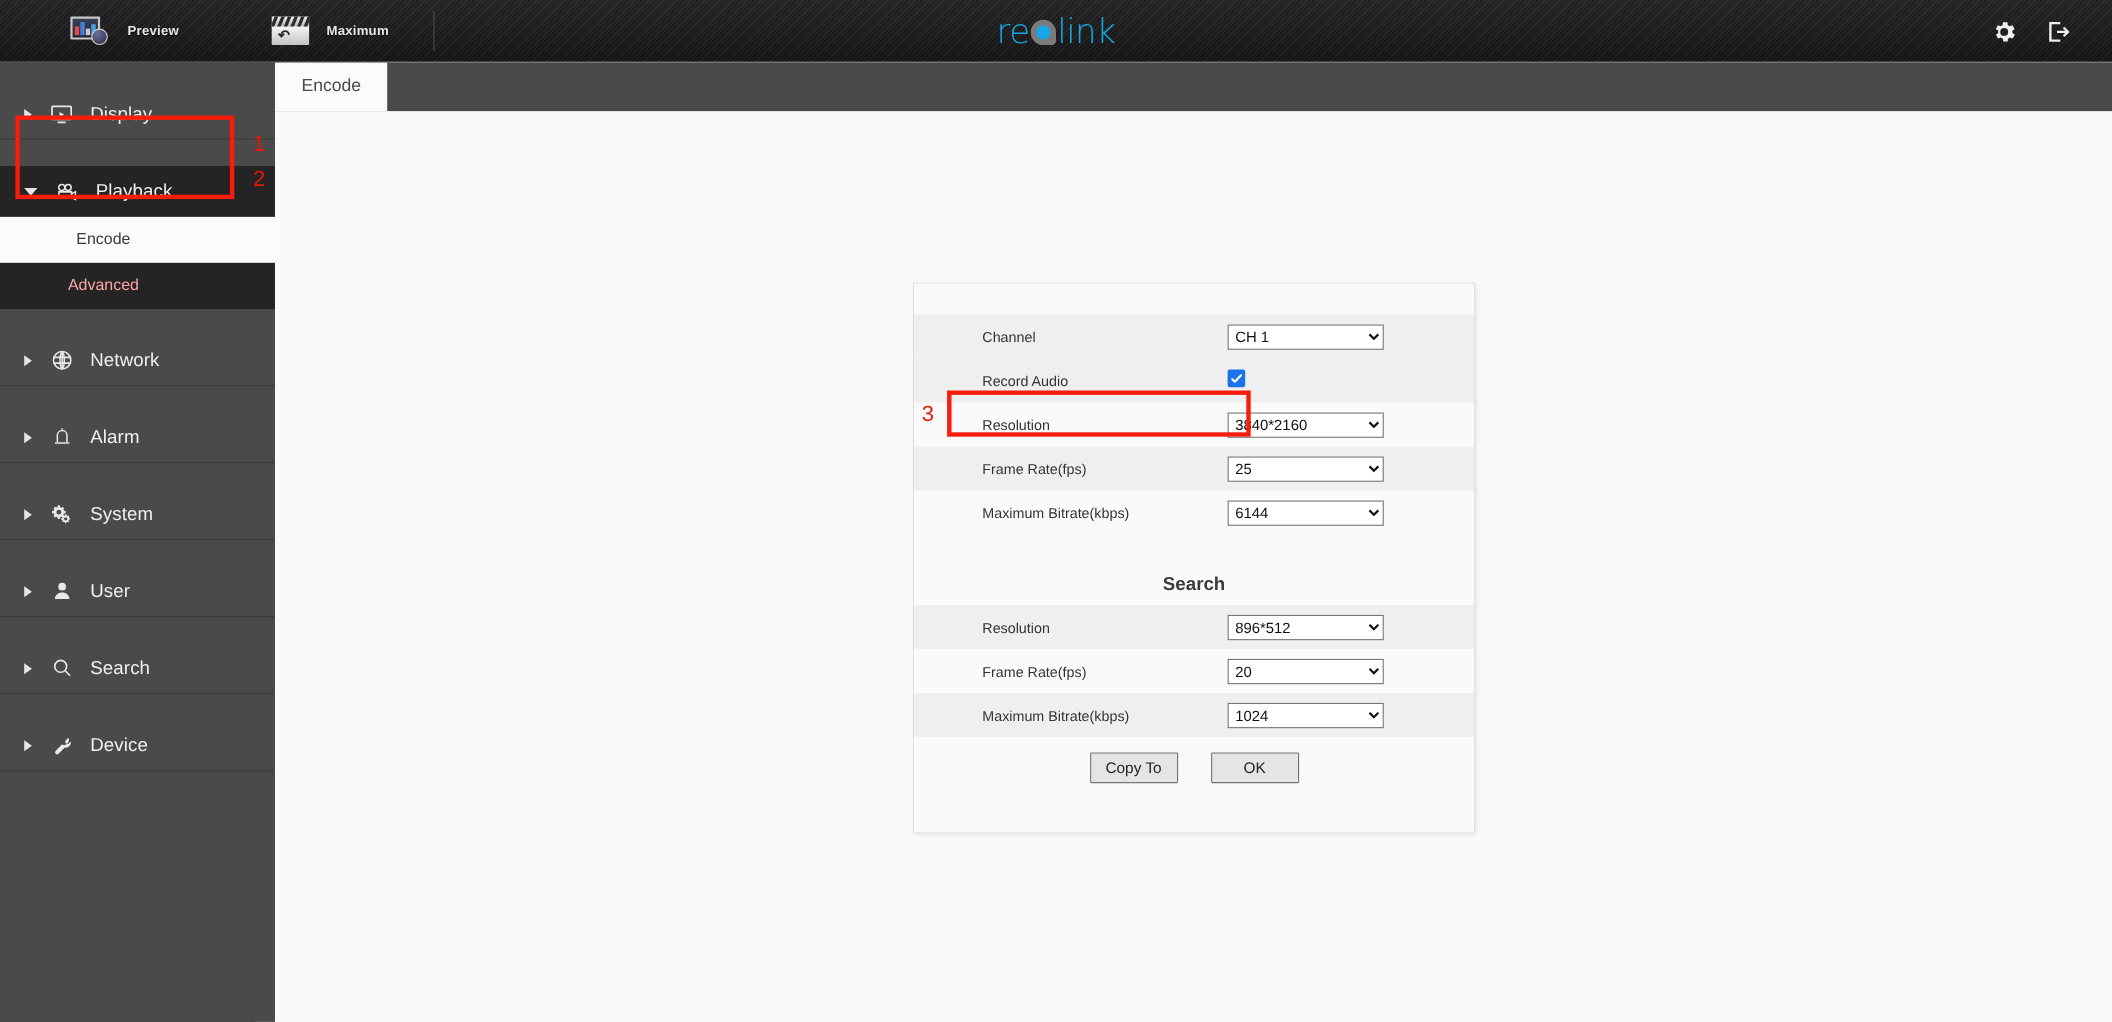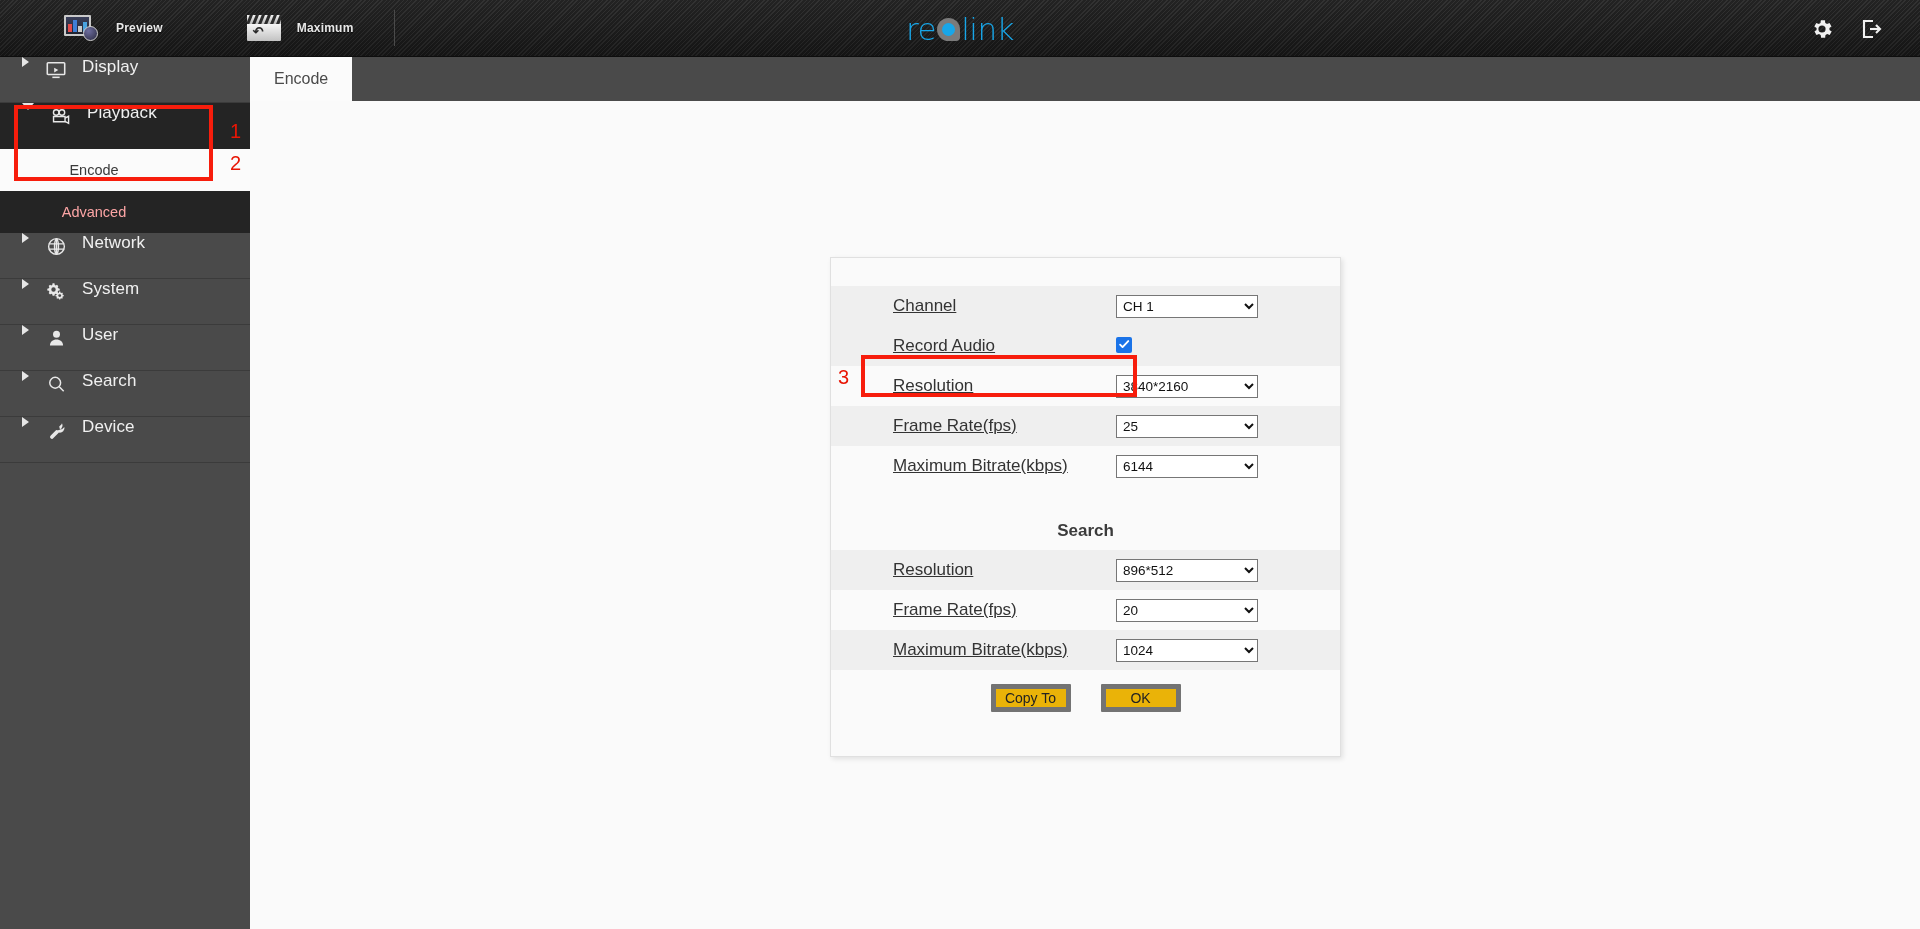--- a/index.html
+++ b/index.html
@@ -76,22 +76,22 @@
   }
   .hdr-right { position:absolute; right: 0; top:0; height:57px; display:flex; align-items:center; gap: 26px; padding-right: 36px; }
   .hdr-ico { width: 24px; height: 24px; cursor: pointer; }
 
   
   .sidebar {
     position: absolute; left: 0; top: 57px; width: 250px; height: 872px;
     background: #4a4a4a;
   }
   .side-item {
-    position: relative; height: 46px; display: flex; 
-    border-bottom: 1px solid #3b3b3b; cursor: pointer;
+    position: relative; height: 46px; display: flex; align-items: center;
+    border-bottom: 1px solid #3b3b3b; cursor: pointer; margin-top: 24px;
   }
   .side-item.expanded { background: #242424; border-bottom: none; }
   .caret {
     width: 0; height: 0; margin-left: 22px; margin-right: 14px;
     border-left: 7px solid #e6e6e6; border-top: 5px solid transparent; border-bottom: 5px solid transparent;
   }
   .caret.down {
     border-left: 6px solid transparent; border-right: 6px solid transparent;
     border-top: 7px solid #e6e6e6; border-bottom: none;
   }
@@ -117,41 +117,41 @@
   
   .panel {
     position:absolute; left: 580px; top: 200px; width: 511px;
     background:#fafafa; border:1px solid #e0e0e0;
     box-shadow: 2px 2px 5px rgba(0,0,0,0.10);
   }
   .panel-top { height: 28px; background:#fafafa; }
   .row { height: 40px; display:flex; align-items:center; }
   .row.odd { background:#efefef; }
   .row.even { background:#fafafa; }
-  .row .lbl { width: 285px; padding-left: 62px; color:#333; font-size:17px;text-decoration:underline; }
+  .row .lbl { width: 285px; padding-left: 62px; color:#333; font-size:13px; }
   .row .fld { flex: 1; }
   .section-title {
     height: 38px; display:flex; align-items:center; justify-content:center;
     font-size: 17px; font-weight: bold; color:#3b3b3b; background:#fafafa;
   }
   .spacer { background:#fafafa; }
   select.sel {
     width: 142px; height: 23px; font-size: 13.5px; font-family:"Liberation Sans", sans-serif;
     border: 1px solid #767676; background:#fff; color:#111; padding: 0 2px;
     border-radius: 0; -webkit-appearance: menulist;
   }
   select.sel.wide { width: 142px; }
   .chk {
     width: 16px; height: 16px; background:#1a73e8; border-radius:2px;
     display:inline-flex; align-items:center; justify-content:center; cursor:pointer;
   }
   .chk svg { display:block; }
   .btnrow { height: 56px; display:flex; align-items:center; justify-content:center; gap: 30px; background:#fafafa; }
   .btn {
-    width: 80px; height: 28px; border:5px solid #737373; background:#eab308;
+    width: 80px; height: 28px; border:1px solid #737373; background:#e5e5e5;
     font-size: 14px; color:#222; font-family:"Liberation Sans", sans-serif; cursor:pointer;
     border-radius: 1px;
   }
   .panel-bottom { height: 30px; background:#fafafa; }
 
   
   .redbox { position:absolute; border: 4px solid #f71d0c; pointer-events:none; }
   .rednum { position:absolute; color:#e81605; font-size: 20px; font-family:"Liberation Sans", sans-serif; }
 </style>
 </head>
@@ -254,20 +254,31 @@
       <span class="side-ico">
         <svg viewBox="0 0 24 24" width="21" height="21" fill="none" stroke="#e8e8e8" stroke-width="1.6">
           <circle cx="12" cy="12" r="9"></circle>
           <path d="M12 3v18M3.2 9h17.6M3.2 15h17.6"></path>
           <path d="M12 3c-3 3-3 15 0 18M12 3c3 3 3 15 0 18"></path>
         </svg>
       </span>
       <span class="side-label">Network</span>
     </div>
 
+    <div class="side-item">
+      <span class="caret"></span>
+      <span class="side-ico">
+        <svg viewBox="0 0 24 24" width="21" height="21" fill="none" stroke="#e8e8e8" stroke-width="1.6">
+          <path d="M7 17V10a5 5 0 0 1 10 0v7"></path>
+          <path d="M4.5 18h15"></path>
+          <path d="M12 4.2V2.6"></path>
+        </svg>
+      </span>
+      <span class="side-label">Alarm</span>
+    </div>
 
     <div class="side-item">
       <span class="caret"></span>
       <span class="side-ico">
         <svg viewBox="0 0 24 24" width="22" height="22" fill="#e8e8e8">
           <path d="M10.4 5.2a4.2 4.2 0 0 0-.6-.9l.7-1.1-1.3-1.3-1.1.7c-.3-.2-.6-.4-1-.5L6.8.5H5L4.7 2c-.3.1-.7.3-1 .5l-1.1-.7L1.3 3.1 2 4.2c-.2.3-.4.6-.5 1L0 5.5v1.8l1.5.3c.1.4.3.7.5 1l-.7 1.1L2.6 11l1.1-.7c.3.2.7.4 1 .5l.3 1.5h1.8l.3-1.5c.4-.1.7-.3 1-.5l1.1.7 1.3-1.3-.7-1.1c.2-.3.4-.6.5-1l1.5-.3V5.5l-1.4-.3zM5.9 8.5A2.1 2.1 0 1 1 5.9 4.3a2.1 2.1 0 0 1 0 4.2z" transform="translate(2.5,2) scale(1.15)"></path>
           <path d="M8.4 4.2a3.4 3.4 0 0 0-.5-.7l.6-.9-1-1-.9.6c-.2-.1-.5-.3-.8-.4L5.5.5H4.1l-.3 1.3c-.3.1-.5.2-.8.4l-.9-.6-1 1 .6.9c-.2.2-.3.5-.4.8L0 4.4v1.4l1.2.3c.1.3.2.5.4.8l-.6.9 1 1 .9-.6c.2.1.5.3.8.4l.3 1.2h1.4l.3-1.2c.3-.1.5-.2.8-.4l.9.6 1-1-.6-.9c.2-.2.3-.5.4-.8l1.2-.3V4.4l-1-.2zM4.8 6.9a1.7 1.7 0 1 1 0-3.4 1.7 1.7 0 0 1 0 3.4z" transform="translate(11.5,11) scale(0.95)"></path>
         </svg>
       </span>
       <span class="side-label">System</span>

